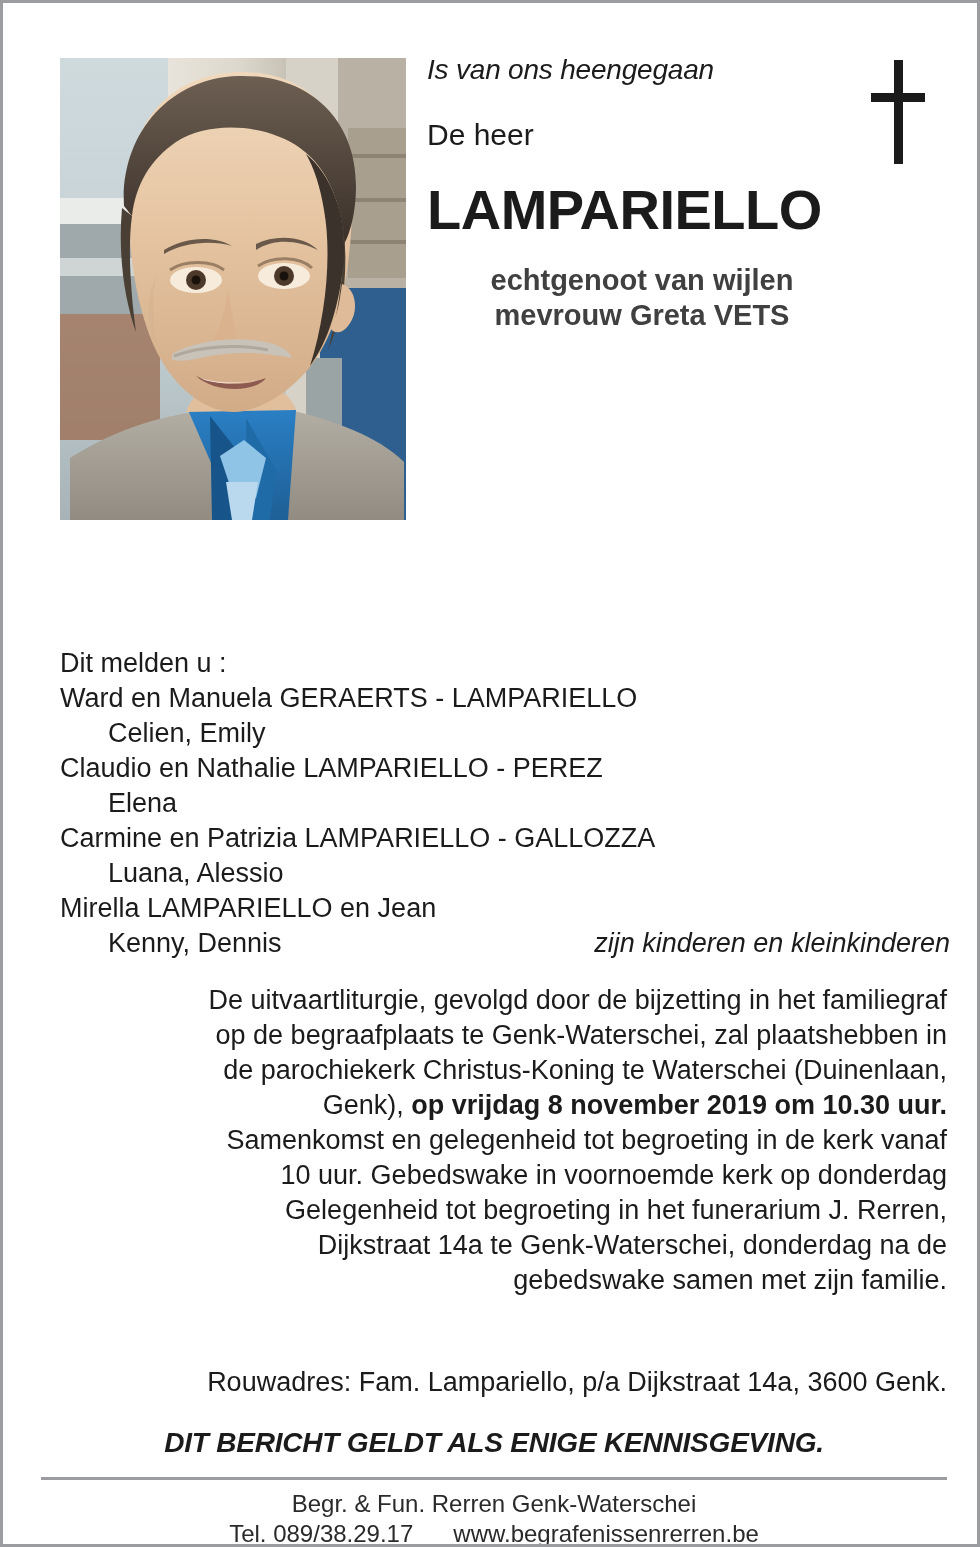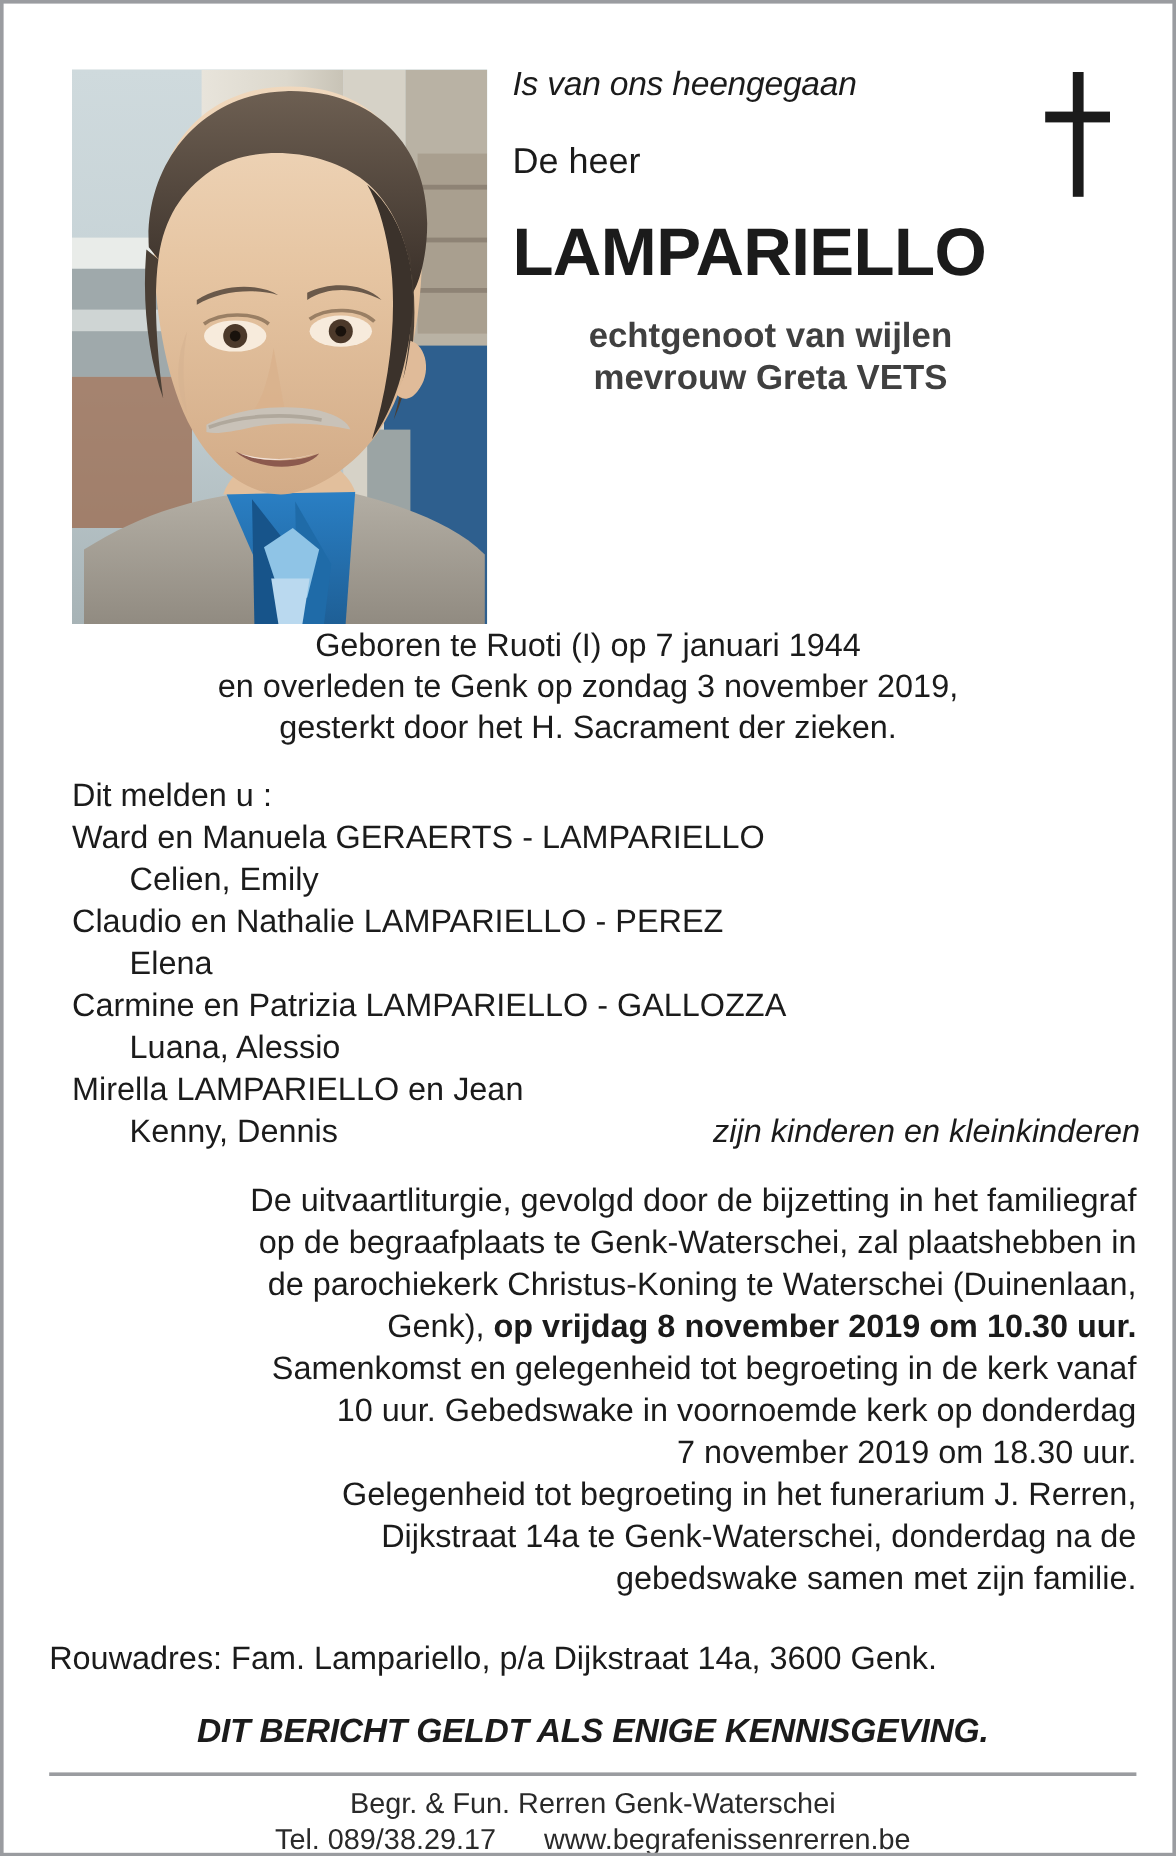--- a/index.html
+++ b/index.html
@@ -160,21 +160,21 @@
   }
   .liturgy div { white-space: nowrap; }
   .liturgy b { font-weight: bold; }
 
   
   .rouwadres {
     position: absolute;
     left: 38px;
     top: 1362px;
     width: 906px;
-    text-align: left;
+    text-align: right;
     font-size: 27px;
     line-height: 34px;
     color: #1b1b1b;
     white-space: nowrap;
   }
 
   .notice {
     position: absolute;
     left: 38px;
     top: 1423px;
@@ -312,25 +312,20 @@
 
     <div class="header-text">
       <div class="kicker">Is van ons heengegaan</div>
       <div class="salutation">De heer</div>
       <div class="last-name">LAMPARIELLO</div>
       <div class="spouse">echtgenoot van wijlen</div>
       <div class="spouse">mevrouw Greta VETS</div>
     </div>
   </div>
 
-  <div class="vitals">
-    <div>Geboren te Ruoti (I) op 7 januari 1944</div>
-    <div>en overleden te Genk op zondag 3 november 2019,</div>
-    <div>gesterkt door het H. Sacrament der zieken.</div>
-  </div>
 
   <div class="family">
     <div class="line">Dit melden u :</div>
 
     <div class="line">Ward en Manuela GERAERTS - LAMPARIELLO</div>
     <div class="line indent">Celien, Emily</div>
 
     <div class="line">Claudio en Nathalie LAMPARIELLO - PEREZ</div>
     <div class="line indent">Elena</div>
 
@@ -346,21 +341,20 @@
 
   <div class="liturgy">
     <div>De uitvaartliturgie, gevolgd door de bijzetting in het familiegraf</div>
     <div>op de begraafplaats te Genk-Waterschei, zal plaatshebben in</div>
     <div>de parochiekerk Christus-Koning te Waterschei (Duinenlaan,</div>
     <div>
       <span>Genk), </span><b>op vrijdag 8 november 2019 om 10.30 uur.</b>
     </div>
     <div>Samenkomst en gelegenheid tot begroeting in de kerk vanaf</div>
     <div>10 uur. Gebedswake in voornoemde kerk op donderdag</div>
-    <div>7 november 2019 om 18.30 uur.</div>
     <div>Gelegenheid tot begroeting in het funerarium J. Rerren,</div>
     <div>Dijkstraat 14a te Genk-Waterschei, donderdag na de</div>
     <div>gebedswake samen met zijn familie.</div>
   </div>
 
   <div class="rouwadres">Rouwadres: Fam. Lampariello, p/a Dijkstraat 14a, 3600 Genk.</div>
 
   <div class="notice">DIT BERICHT GELDT ALS ENIGE KENNISGEVING.</div>
 
   <div class="divider"></div>

